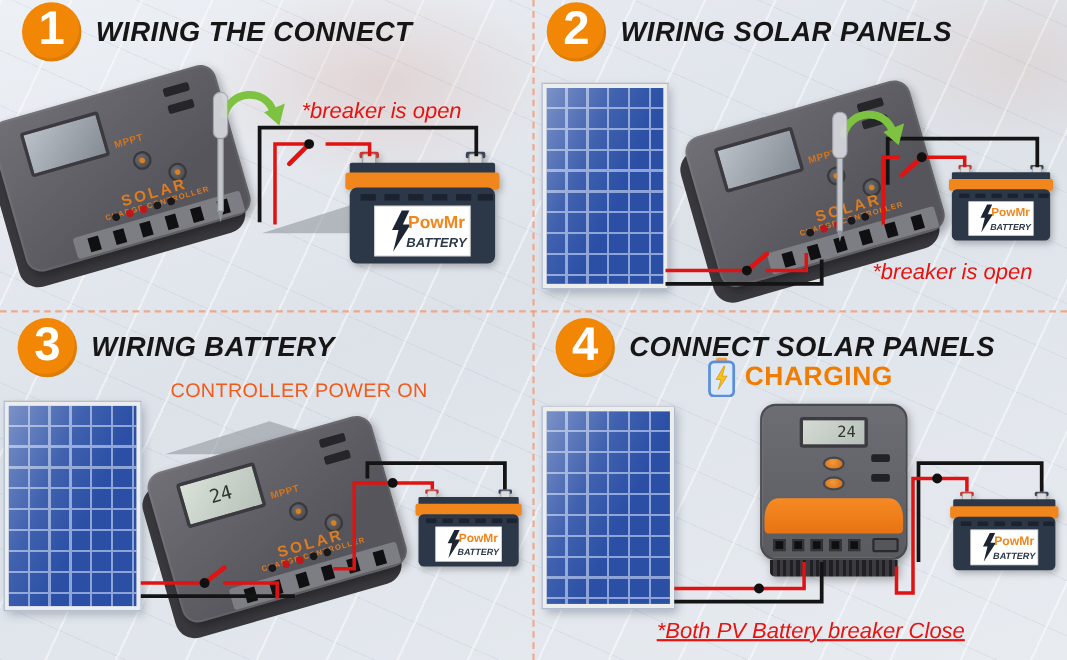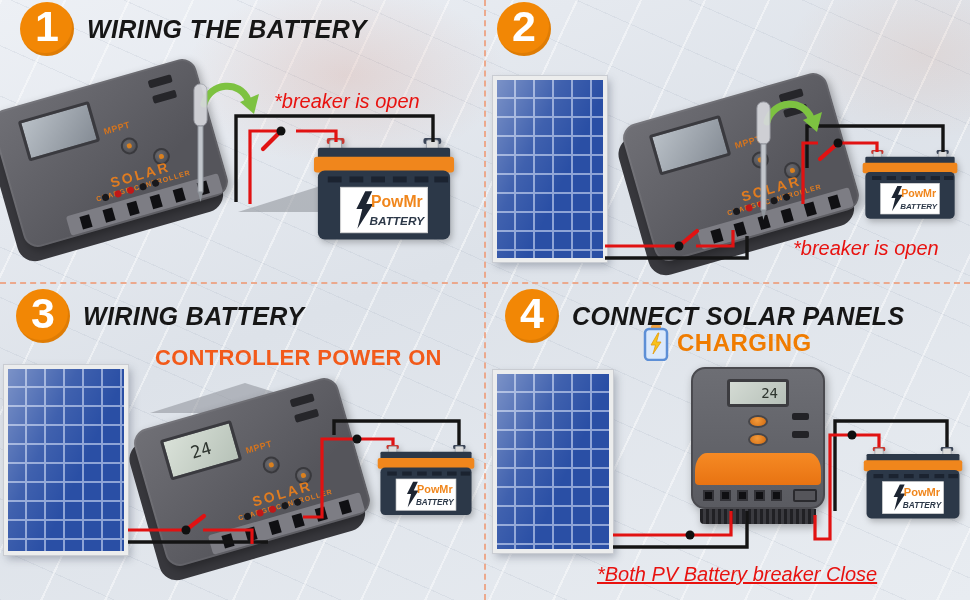--- a/index.html
+++ b/index.html
@@ -14,21 +14,21 @@
     linear-gradient(160deg,#edf0f5 0%,#dde2e9 45%,#e8ecf1 100%);}
 .quad{position:absolute;width:485px;height:283px;}
 #q1{left:0;top:0;} #q2{left:485px;top:0;}
 #q3{left:0;top:283px;height:317px;} #q4{left:485px;top:283px;height:317px;}
 .divider-v{position:absolute;left:484px;top:0;height:600px;width:0;border-left:2px dashed #ee9f7d;opacity:.85;}
 .divider-h{position:absolute;left:0;top:282px;width:970px;height:0;border-top:2px dashed #ee9f7d;opacity:.85;}
 .header{position:absolute;display:flex;align-items:center;gap:13px;z-index:7;}
 .badge{width:54px;height:54px;border-radius:50%;background:#f28705;color:#fff;font-size:43px;font-weight:bold;display:flex;align-items:center;justify-content:center;padding-bottom:5px;box-shadow:inset -2px -3px 0 rgba(0,0,0,0.08);}
 .title{font-size:25px;font-weight:bold;font-style:italic;color:#161616;letter-spacing:.4px;white-space:nowrap;}
 .note{position:absolute;color:#e8120f;font-style:italic;font-size:20px;white-space:nowrap;z-index:8;}
-.status-on{position:absolute;color:#f25a1a;font-weight:bold;font-size:22px;letter-spacing:.3px;white-space:nowrap;z-index:8;}
+.status-on{position:absolute;color:#f25a1a;font-weight:normal;font-size:18px;letter-spacing:.3px;white-space:nowrap;z-index:8;}
 .charging-row{position:absolute;display:flex;align-items:center;gap:8px;z-index:8;}
 .charging-text{color:#f07c00;font-weight:bold;font-size:24px;letter-spacing:.5px;}
 .roof{position:absolute;width:0;height:0;border-left:95px solid transparent;border-right:95px solid transparent;border-bottom:30px solid rgba(140,143,152,0.55);}
 .solar-panel{position:absolute;border:4px solid #eceded;box-shadow:0 0 0 1px #c9ccd2,3px 4px 8px rgba(60,70,90,.35);background:
   linear-gradient(115deg, rgba(255,255,255,.38) 0%, rgba(255,255,255,.10) 35%, rgba(255,255,255,0) 60%),
   repeating-linear-gradient(to right, rgba(0,0,0,0) 0 17px, #8ea4d6 17px 19px),
   repeating-linear-gradient(to bottom, rgba(0,0,0,0) 0 17px, #8ea4d6 17px 19px),
   #2a4fa5;}
 .battery{position:absolute;overflow:visible;filter:drop-shadow(2px 3px 3px rgba(0,0,0,.25));}
 .wires{position:absolute;inset:0;width:100%;height:100%;pointer-events:none;z-index:5;}
@@ -143,21 +143,21 @@
     <svg class="wires" viewBox="0 0 485 283">
       <polyline class="wk" points="236,202 236,116 433,116 433,142"></polyline>
       <polyline class="wr" points="250,204 250,131 277,131"></polyline>
       <line class="lever" x1="281" y1="131" x2="263" y2="149"></line>
       <circle class="dot" cx="281" cy="131" r="4.5"></circle>
       <polyline class="wr" points="296,131 336,131 336,142"></polyline>
     </svg>
 
     <div class="header" style="left:20px;top:2px;">
       <div class="badge">1</div>
-      <div class="title">WIRING THE BATTERY</div>
+      <div class="title">WIRING THE CONNECT</div>
     </div>
     <div class="note" style="left:274px;top:90px;">*breaker is open</div>
   </div>
 
   <div class="quad" id="q2">
     <div class="solar-panel" style="left:8px;top:76px;width:114px;height:186px;"></div>
 
     <div class="ctrl-angled" style="left:150px;top:96px;">
       <div class="ca-base"></div>
       <div class="ca-top">
@@ -228,20 +228,21 @@
       <polyline class="wr" points="211,246 248,246 248,230"></polyline>
       <polyline class="wk" points="458,152 458,126 322,126 322,168"></polyline>
       <polyline class="wr" points="392,152 392,143 357,143"></polyline>
       <line class="lever" x1="353" y1="143" x2="335" y2="159"></line>
       <circle class="dot" cx="353" cy="143" r="4.5"></circle>
       <polyline class="wr" points="333,143 318,143 318,204"></polyline>
     </svg>
 
     <div class="header" style="left:12px;top:2px;">
       <div class="badge">2</div>
+      <div class="title">WIRING SOLAR PANELS</div>
     </div>
     <div class="note" style="left:308px;top:237px;">*breaker is open</div>
   </div>
 
   <div class="quad" id="q3">
     <div class="roof" style="left:150px;top:100px;"></div>
     <div class="solar-panel" style="left:4px;top:82px;width:124px;height:190px;"></div>
 
     <div class="ctrl-angled" style="left:146px;top:118px;">
       <div class="ca-base"></div>

